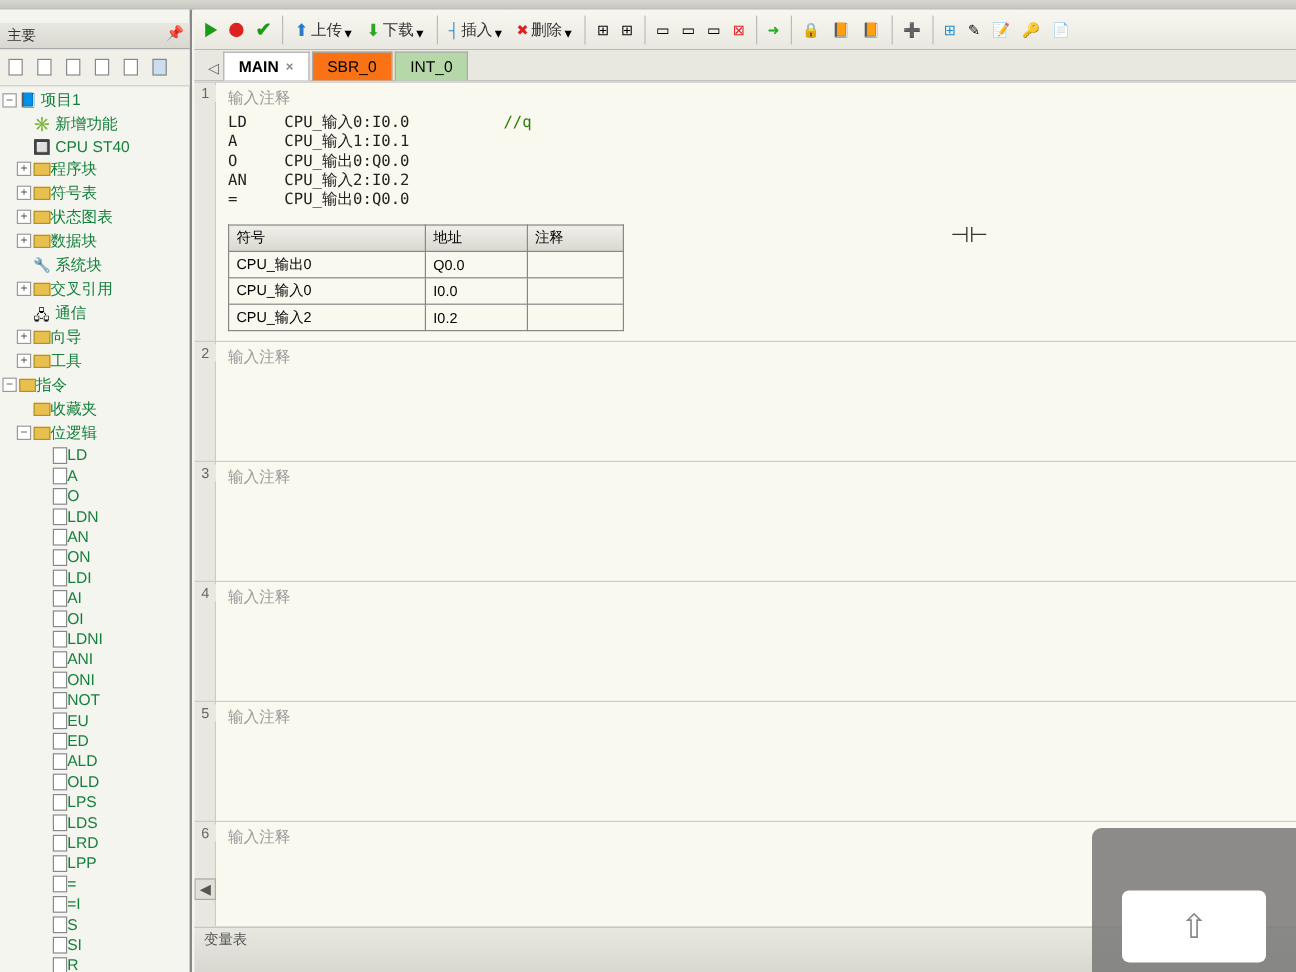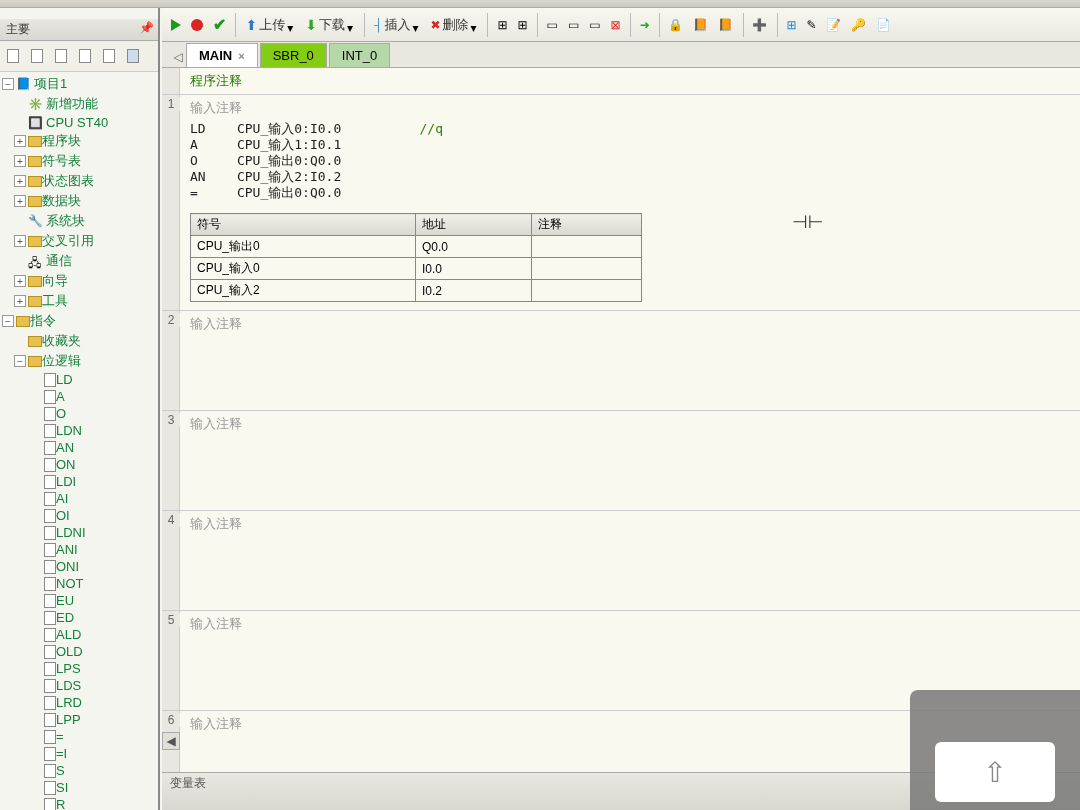--- a/index.html
+++ b/index.html
@@ -23,35 +23,35 @@
 .tree-icon { width: 16px; height: 14px; display: inline-block; margin-right: 2px; }
 .tree-label { font-size: 13px; color: #15803d; }
 .indent-1 { padding-left: 14px; }
 .indent-2 { padding-left: 30px; }
 
 .editor-area { position: absolute; left: 162px; right: 0; top: 42px; bottom: 0; background: #f8f8f2; display: flex; flex-direction: column; }
 .tab-bar { height: 26px; display: flex; align-items: flex-end; background: #e8e8e0; border-bottom: 1px solid #aaa; padding-left: 8px; }
 .tab-scroll { width: 16px; height: 20px; display: flex; align-items: center; justify-content: center; color: #666; }
 .tab { padding: 4px 12px; font-size: 13px; border: 1px solid #aaa; border-bottom: none; margin-right: 2px; cursor: pointer; display: flex; align-items: center; }
 .tab.active { background: #fff; font-weight: bold; }
-.tab.yellow { background: #84cc16; justify-content: center; }
+.tab.yellow { background: #f97316; justify-content: center; }
 .tab.green { background: #b6d7a8; }
 .tab-close { margin-left: 6px; color: #888; font-size: 11px; }
 
 .code-area { flex: 1; overflow-y: auto; background: #faf9f0; position: relative; }
 .gutter { position: absolute; left: 0; top: 0; width: 18px; bottom: 0; background: #e8e8e0; border-right: 1px solid #ccc; }
 .comment-header { margin-left: 20px; padding: 4px 8px; color: #2a8000; font-size: 13px; }
 .segment { margin-left: 0; border-top: 1px solid #ccc; position: relative; min-height: 100px; }
 .seg-num { position: absolute; left: 0; top: 2px; width: 18px; text-align: center; color: #666; font-size: 12px; background: #e8e8e0; }
 .seg-header { margin-left: 24px; padding: 4px 4px; color: #999; font-size: 13px; }
 .code-lines { margin-left: 28px; font-family: "Consolas", monospace; font-size: 13px; line-height: 16px; color: #222; padding-bottom: 8px; }
 .code-line { white-space: pre; }
 .code-comment { color: #2a8000; }
 
-.sym-table { margin: 4px 0 8px 28px; border-collapse: collapse; width: 452px; }
+.sym-table { margin: 4px 0 8px 28px; border-collapse: collapse; width: 330px; }
 .sym-table th, .sym-table td { border: 1px solid #888; padding: 2px 6px; font-size: 12px; text-align: left; }
 .sym-table th { background: linear-gradient(#f0f0e8, #d8d8d0); font-weight: normal; }
 
 .ladder-sym { position: absolute; font-size: 18px; color: #333; }
 
 .bottom-panel { height: 38px; background: linear-gradient(#e8e8e0, #d8d8d0); border-top: 1px solid #aaa; padding: 2px 8px; font-size: 12px; color: #555; }
 .scroll-left-btn { position: absolute; bottom: 22px; left: 0; width: 18px; height: 18px; background: #e0e0d8; border: 1px solid #aaa; display: flex; align-items: center; justify-content: center; font-size: 12px; color: #555; }
 
 .ime-overlay { position: absolute; right: 0; bottom: 0; width: 170px; height: 120px; background: rgba(120,120,120,0.85); border-radius: 8px 0 0 0; display: flex; flex-direction: column; align-items: center; justify-content: flex-end; color: #fff; }
 .ime-inner { background: #fff; margin: 8px; border-radius: 6px; width: 120px; height: 60px; display: flex; align-items: center; justify-content: center; }
@@ -411,21 +411,20 @@
     <div class="tab yellow">
         <span>SBR_0</span>
       </div>
     <div class="tab green">
         <span>INT_0</span>
       </div>
   </div>
 
   <div class="code-area">
     <div class="gutter"></div>
-    <div class="comment-header">程序注释</div>
 
     <div class="segment" style="min-height:200px">
       <div class="seg-num">1</div>
       <div class="seg-header">输入注释</div>
       <div class="code-lines" id="code-lines">
           <div class="code-line">LD    CPU_输入0:I0.0          <span class="code-comment">//q</span></div>
           <div class="code-line">A     CPU_输入1:I0.1          </div>
           <div class="code-line">O     CPU_输出0:Q0.0          </div>
           <div class="code-line">AN    CPU_输入2:I0.2          </div>
           <div class="code-line">=     CPU_输出0:Q0.0          </div>

